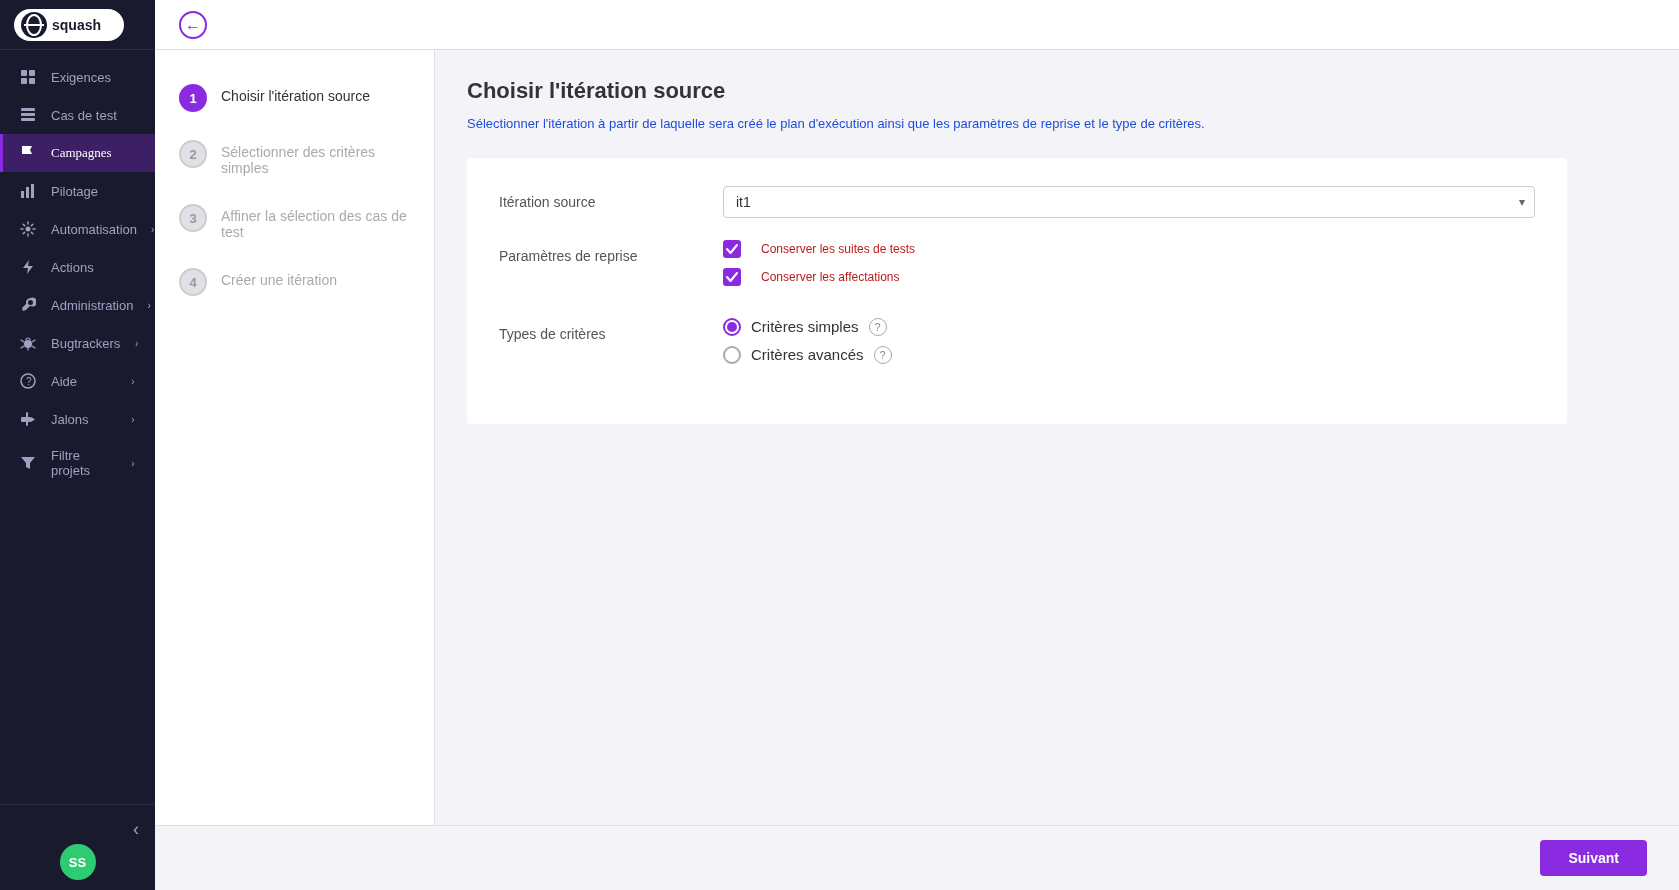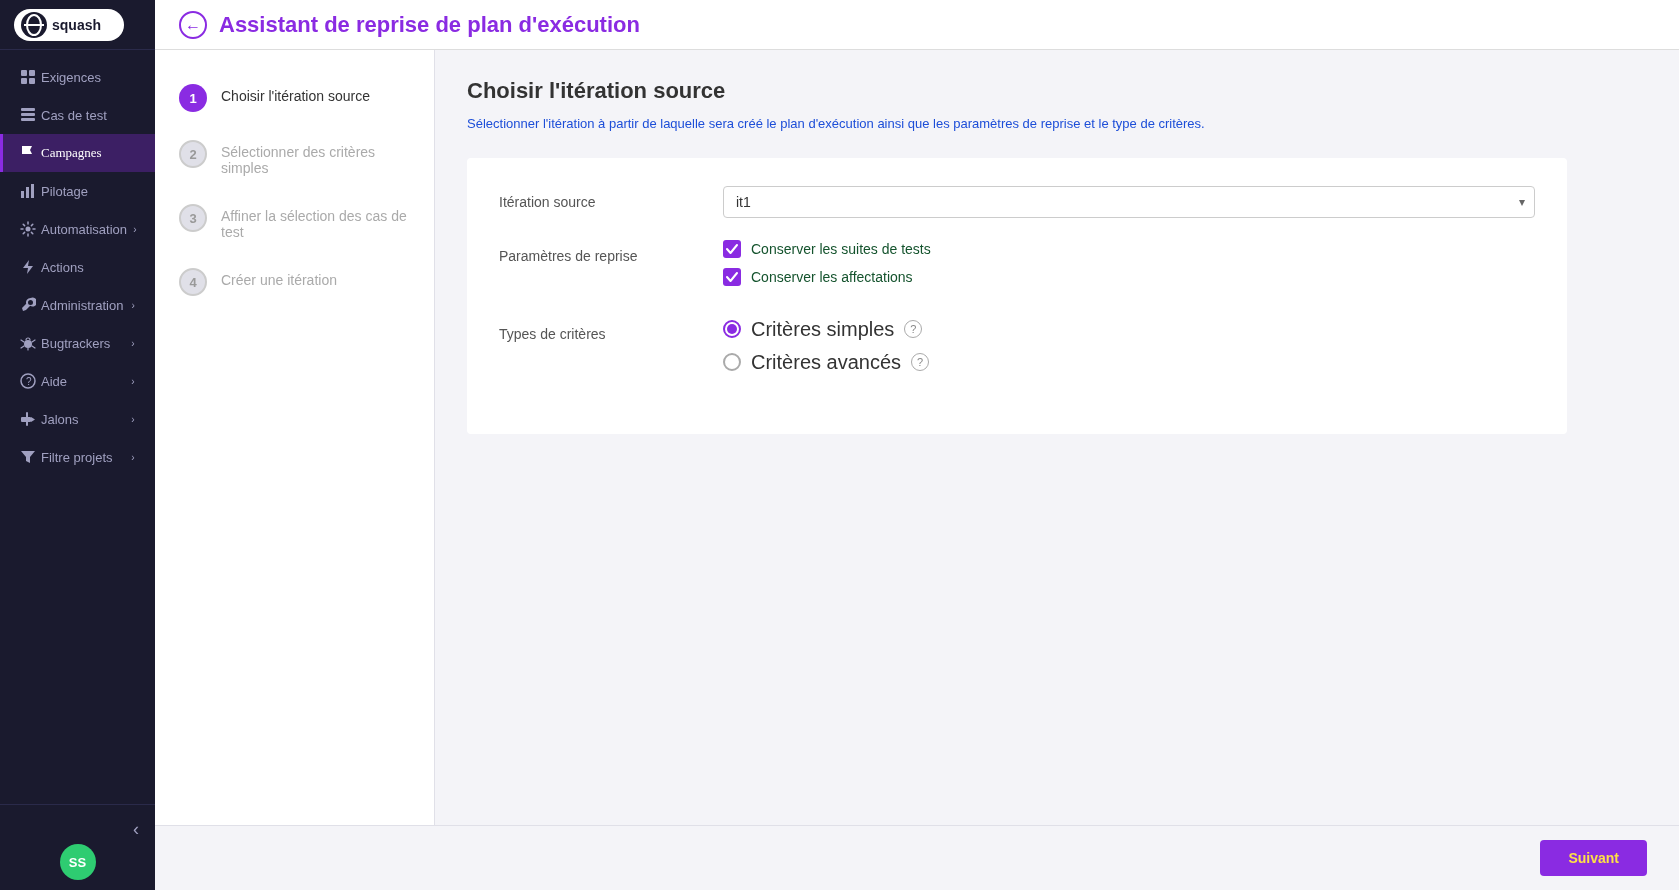--- a/index.html
+++ b/index.html
@@ -23,21 +23,21 @@
       height: 50px;
     }
     .logo-squash {
       display: flex; align-items: center; gap: 4px;
     }
 
     .sidebar-nav { flex: 1; overflow-y: auto; padding-top: 8px; }
     .nav-item {
       display: flex;
       align-items: center;
-      gap: 4px;
+      gap: 14px;
       padding: 10px 16px;
       color: #a0a0c0;
       font-size: 13px;
       cursor: pointer;
       text-decoration: none;
       border-left: 3px solid transparent;
       transition: background 0.15s;
     }
     .nav-item.active {
       color: white;
@@ -191,53 +191,53 @@
 
     .checkbox-row {
       display: flex; align-items: center; gap: 10px; margin-bottom: 10px;
     }
     .checkbox-custom {
       width: 18px; height: 18px; background: #8a2be2; border-radius: 3px;
       display: flex; align-items: center; justify-content: center; cursor: pointer;
       flex-shrink: 0;
     }
     .checkbox-custom svg { width: 12px; height: 12px; }
-    .checkbox-label { font-size: 14px; color: #14532d; }
+    .checkbox-label { font-size: 12px; color: #b91c1c; margin-left: 10px; }
 
     .radio-row {
       display: flex; align-items: center; gap: 10px; margin-bottom: 10px;
     }
     .radio-custom {
       width: 18px; height: 18px; border-radius: 50%;
       border: 2px solid #8a2be2;
       display: flex; align-items: center; justify-content: center;
       cursor: pointer; flex-shrink: 0;
     }
     .radio-custom.checked::after {
       content: ''; width: 10px; height: 10px; border-radius: 50%; background: #8a2be2;
     }
     .radio-custom.unchecked { border-color: #aaa; }
-    .radio-label { font-size: 20px; color: #333; }
+    .radio-label { font-size: 15px; color: #333; }
     .help-icon {
       width: 18px; height: 18px; border-radius: 50%; border: 1px solid #aaa;
       display: flex; align-items: center; justify-content: center;
       font-size: 11px; color: #888; cursor: pointer;
     }
 
     
     .footer {
       display: flex;
       justify-content: flex-end;
       padding: 14px 32px;
       background: #f4f4f8;
       border-top: 1px solid #e0e0e8;
     }
     .btn-suivant {
       background: #8a2be2;
-      color: #fde047;
+      color: #ffffff;
       border: none;
       padding: 10px 28px;
       font-size: 14px;
       font-weight: 600;
       border-radius: 4px;
       cursor: pointer;
     }
   </style>
 </head>
 <body>
@@ -378,21 +378,20 @@
   <div class="sidebar-bottom">
     <div class="collapse-btn">‹</div>
     <div class="avatar">SS</div>
   </div>
 </nav>
 
 <div class="main">
 
   <header class="header">
     <div class="header-back-btn">←</div>
-    <h1 class="header-title">Assistant de reprise de plan d'exécution</h1>
   </header>
 
   <div class="content">
 
     <div class="steps-panel">
       <div class="step-item">
         <div class="step-num active">1</div>
         <div class="step-label">Choisir l'itération source</div>
       </div>
       <div class="step-item">

